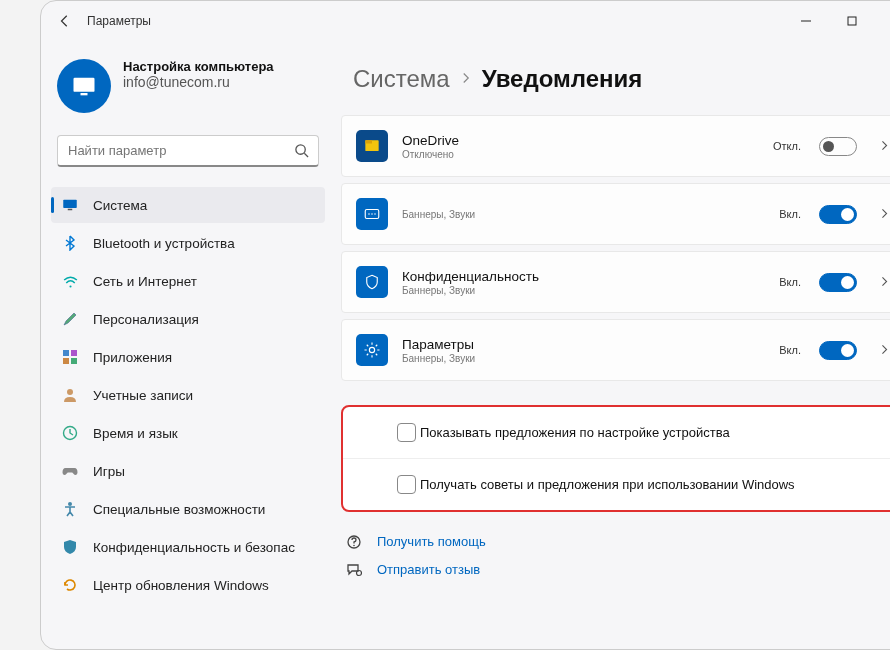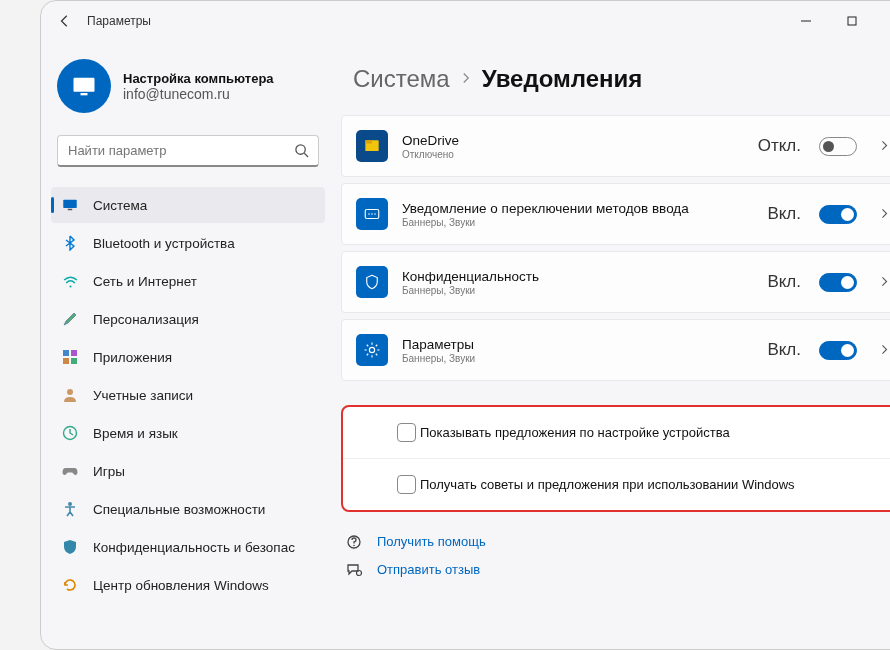--- a/index.html
+++ b/index.html
@@ -13,21 +13,21 @@
   .win-controls { margin-left: auto; display: flex; gap: 0; }
   .win-btn { width: 46px; height: 32px; display: flex; align-items: center; justify-content: center; color: #222; }
   .win-btn svg { width: 10px; height: 10px; }
 
   
   .body { flex: 1; display: flex; overflow: hidden; }
   .sidebar { width: 290px; padding: 10px 6px 10px 10px; display: flex; flex-direction: column; gap: 6px; }
   .content { flex: 1; padding: 10px 24px 10px 10px; overflow-y: auto; }
 
   
-  .account { display: flex; align-items: center; gap: 12px; padding: 8px 6px 16px 6px; }
+  .account { display: flex; gap: 12px; padding: 8px 6px 16px 6px; }
   .avatar { width: 54px; height: 54px; border-radius: 50%; background: #0067c0; display: flex; align-items: center; justify-content: center; }
   .avatar svg { width: 28px; height: 28px; fill: #fff; }
   .acct-text { display: flex; flex-direction: column; }
   .acct-name { font-size: 13px; font-weight: 600; color: #111; }
   .acct-email { font-size: 14px; color: #555; }
 
   
   .search-wrap { position: relative; margin: 0 6px 14px 6px; }
   .search { width: 100%; height: 32px; border: 1px solid #ccc; border-bottom: 2px solid #888; border-radius: 4px; background: #fff; padding: 0 44px 0 10px; font-size: 13px; outline: none; }
   .search-icon { position: absolute; right: 10px; top: 8px; color: #555; }
@@ -44,21 +44,21 @@
   .crumb-parent { font-size: 24px; color: #666; font-weight: 400; }
   .crumb-sep { color: #888; }
   .crumb-current { font-size: 24px; font-weight: 600; color: #111; }
 
   
   .setting-row { background: #fdfdfd; border: 1px solid #e8e8e8; border-radius: 4px; margin-bottom: 6px; display: flex; align-items: center; padding: 10px 14px; gap: 14px; min-height: 62px; }
   .app-icon-box { width: 32px; height: 32px; border-radius: 5px; display: flex; align-items: center; justify-content: center; flex-shrink: 0; }
   .row-texts { flex: 1; display: flex; flex-direction: column; gap: 1px; }
   .row-title { font-size: 13.5px; color: #111; }
   .row-sub { font-size: 10px; color: #777; }
-  .row-state { font-size: 17px; color: #333; margin-right: 4px; }
+  .row-state { font-size: 11px; color: #333; margin-right: 4px; }
   .toggle { width: 38px; height: 19px; border-radius: 10px; position: relative; flex-shrink: 0; }
   .toggle.off { background: #fdfdfd; border: 1px solid #888; }
   .toggle.off::after { content: ""; position: absolute; left: 3px; top: 3px; width: 11px; height: 11px; border-radius: 50%; background: #555; }
   .toggle.on { background: #0067c0; border: 1px solid #0067c0; }
   .toggle.on::after { content: ""; position: absolute; right: 2px; top: 2px; width: 13px; height: 13px; border-radius: 50%; background: #fff; }
   .chev { color: #555; margin-left: 8px; flex-shrink: 0; }
 
   
   .highlight-group { border: 2.5px solid #e03030; border-radius: 8px; margin-top: 24px; background: #fff; }
   .check-row { display: flex; align-items: center; gap: 4px; padding: 16px 28px 16px 54px; border-bottom: 1px solid #eee; }
@@ -259,21 +259,20 @@
       <div class="setting-row">
         <div class="app-icon-box" style="background:#0067c0">
           <svg width="18" height="18" viewBox="0 0 24 24">
               <rect x="3" y="6" width="18" height="12" rx="2" fill="none" stroke="#fff" stroke-width="1.5"></rect>
               <circle cx="8" cy="12" r="1" fill="#fff"></circle>
               <circle cx="12" cy="12" r="1" fill="#fff"></circle>
               <circle cx="16" cy="12" r="1" fill="#fff"></circle>
             </svg>
         </div>
         <div class="row-texts">
-          <span class="row-title">Уведомление о переключении методов ввода</span>
           <span class="row-sub">Баннеры, Звуки</span>
         </div>
         <span class="row-state">Вкл.</span>
         <div class="toggle on"></div>
         <span class="chev"><svg width="11" height="11" viewBox="0 0 16 16">
               <path d="M5 2 L11 8 L5 14" stroke="#555" stroke-width="1.6" fill="none"></path>
             </svg></span>
       </div>
 
       <div class="setting-row">

